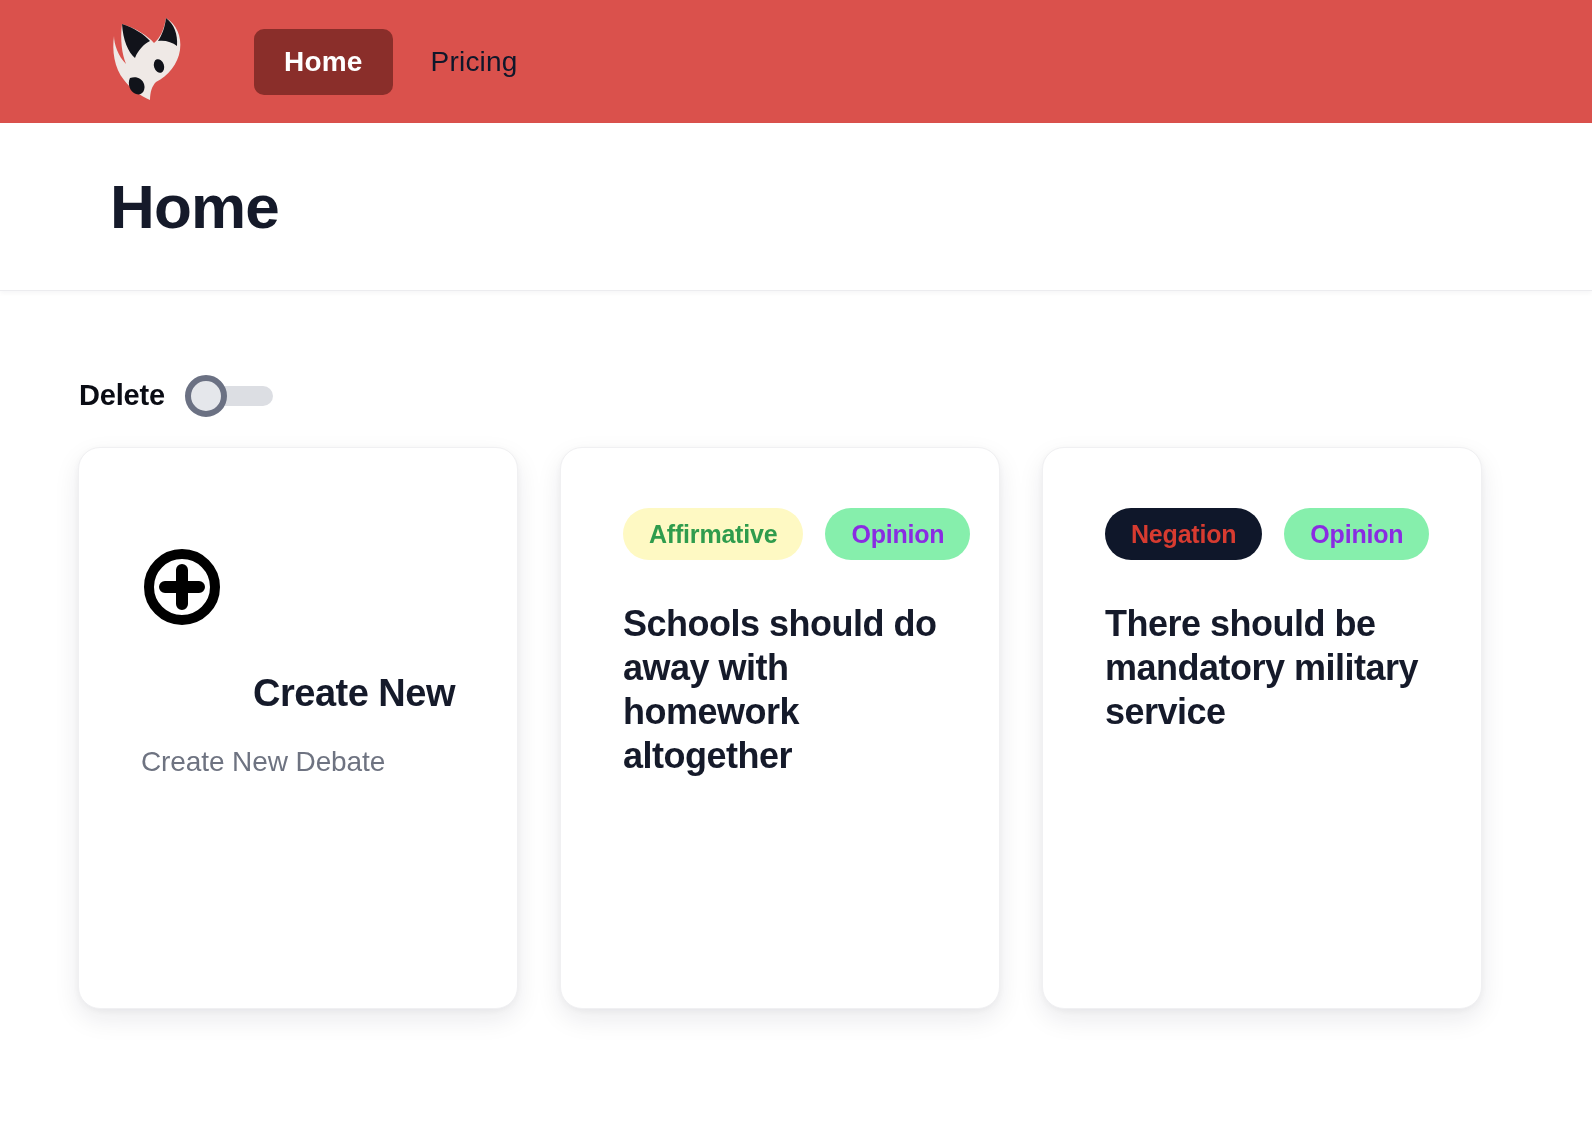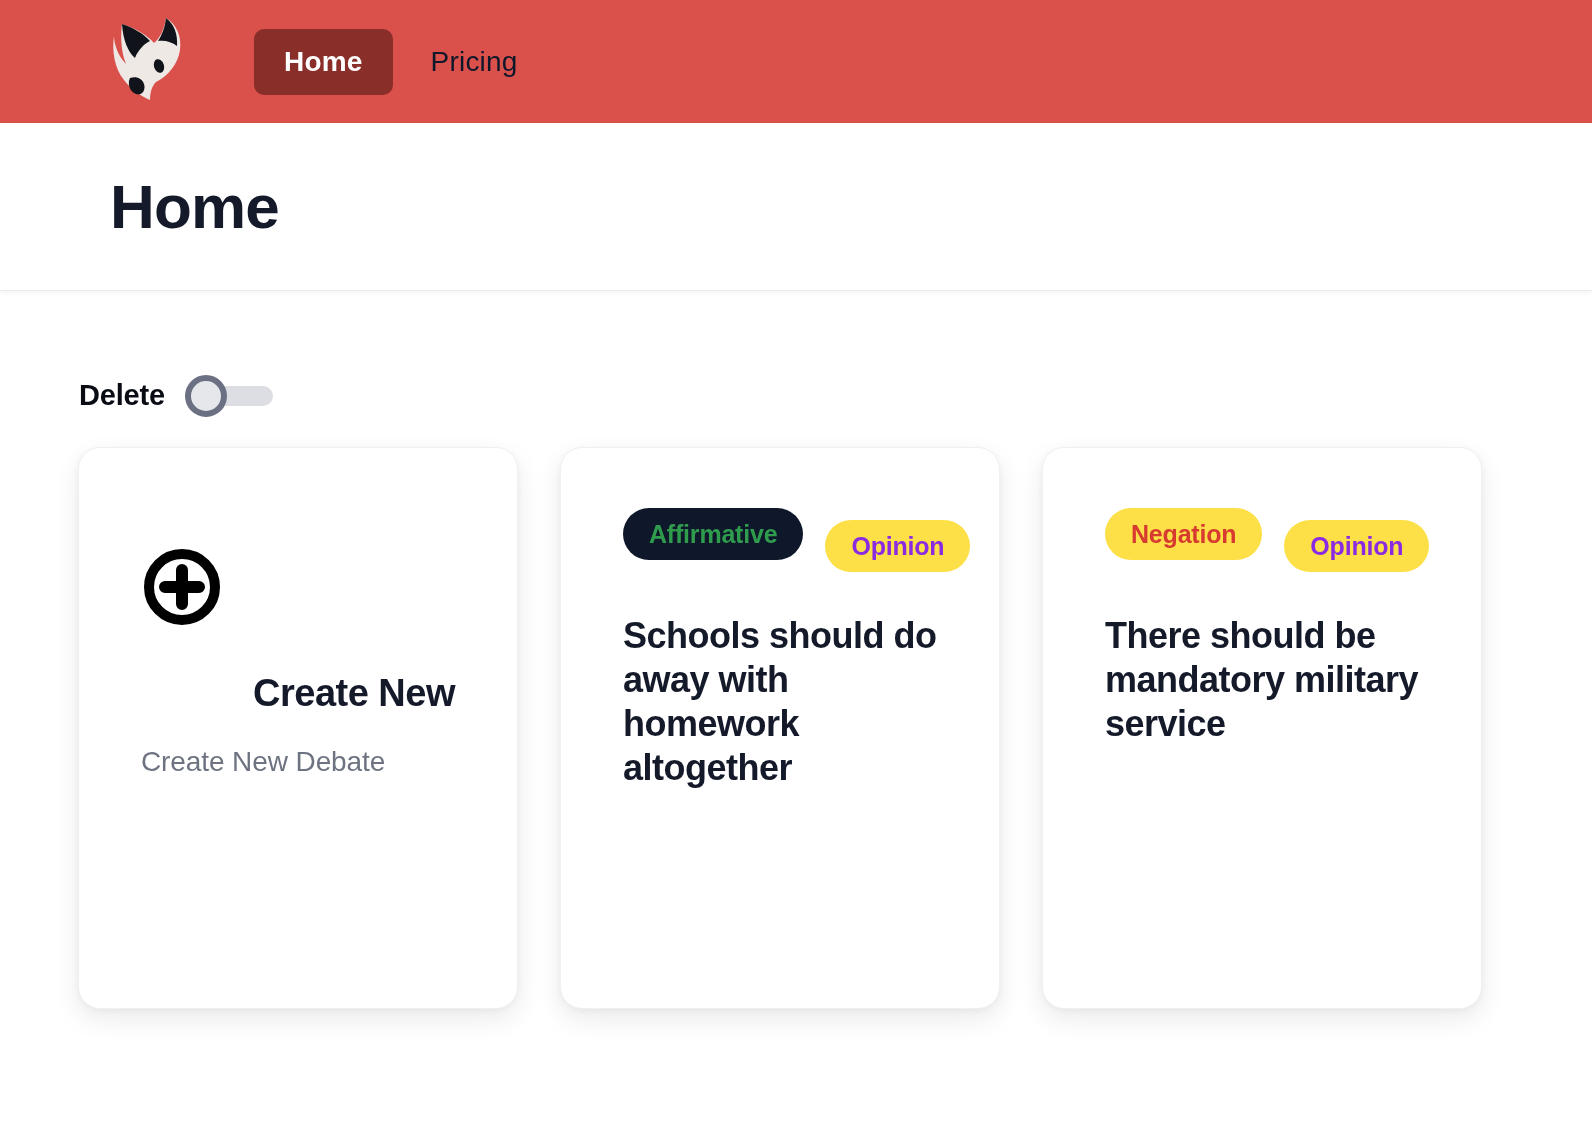--- a/index.html
+++ b/index.html
@@ -194,23 +194,23 @@
     justify-content: center;
     height: 52px;
     padding: 0 26px;
     border-radius: 26px;
     font-size: 25px;
     font-weight: 700;
     letter-spacing: -0.2px;
     white-space: nowrap;
   }
 
-  .badge-affirmative { background: #0f172a; color: #2f9c4d; }
-  .badge-negation    { background: #fde047; color: #d73b30; }
-  .badge-opinion     { background: #fde047; color: #8a2be2; margin-top: 12px; }
+  .badge-affirmative { background: #fef9c3; color: #2f9c4d; }
+  .badge-negation    { background: #0f172a; color: #d73b30; }
+  .badge-opinion     { background: #86efac; color: #8a2be2; }
 
   .debate-card .card-heading { margin-bottom: 34px; }
 </style>
 </head>
 <body>
 
 <div class="navbar">
 
   <svg class="brand-logo" viewBox="0 0 82 92">
     <path d="M14 8 C12 24 14 38 18 48 C10 40 6 28 6 20 C4 34 6 52 16 64 C22 72 32 80 42 84 C42 76 44 70 48 66 C60 60 70 48 72 34 C74 20 68 8 58 2 C56 14 52 22 46 27 C40 20 28 12 14 8 Z" fill="#efe9e6"></path>

